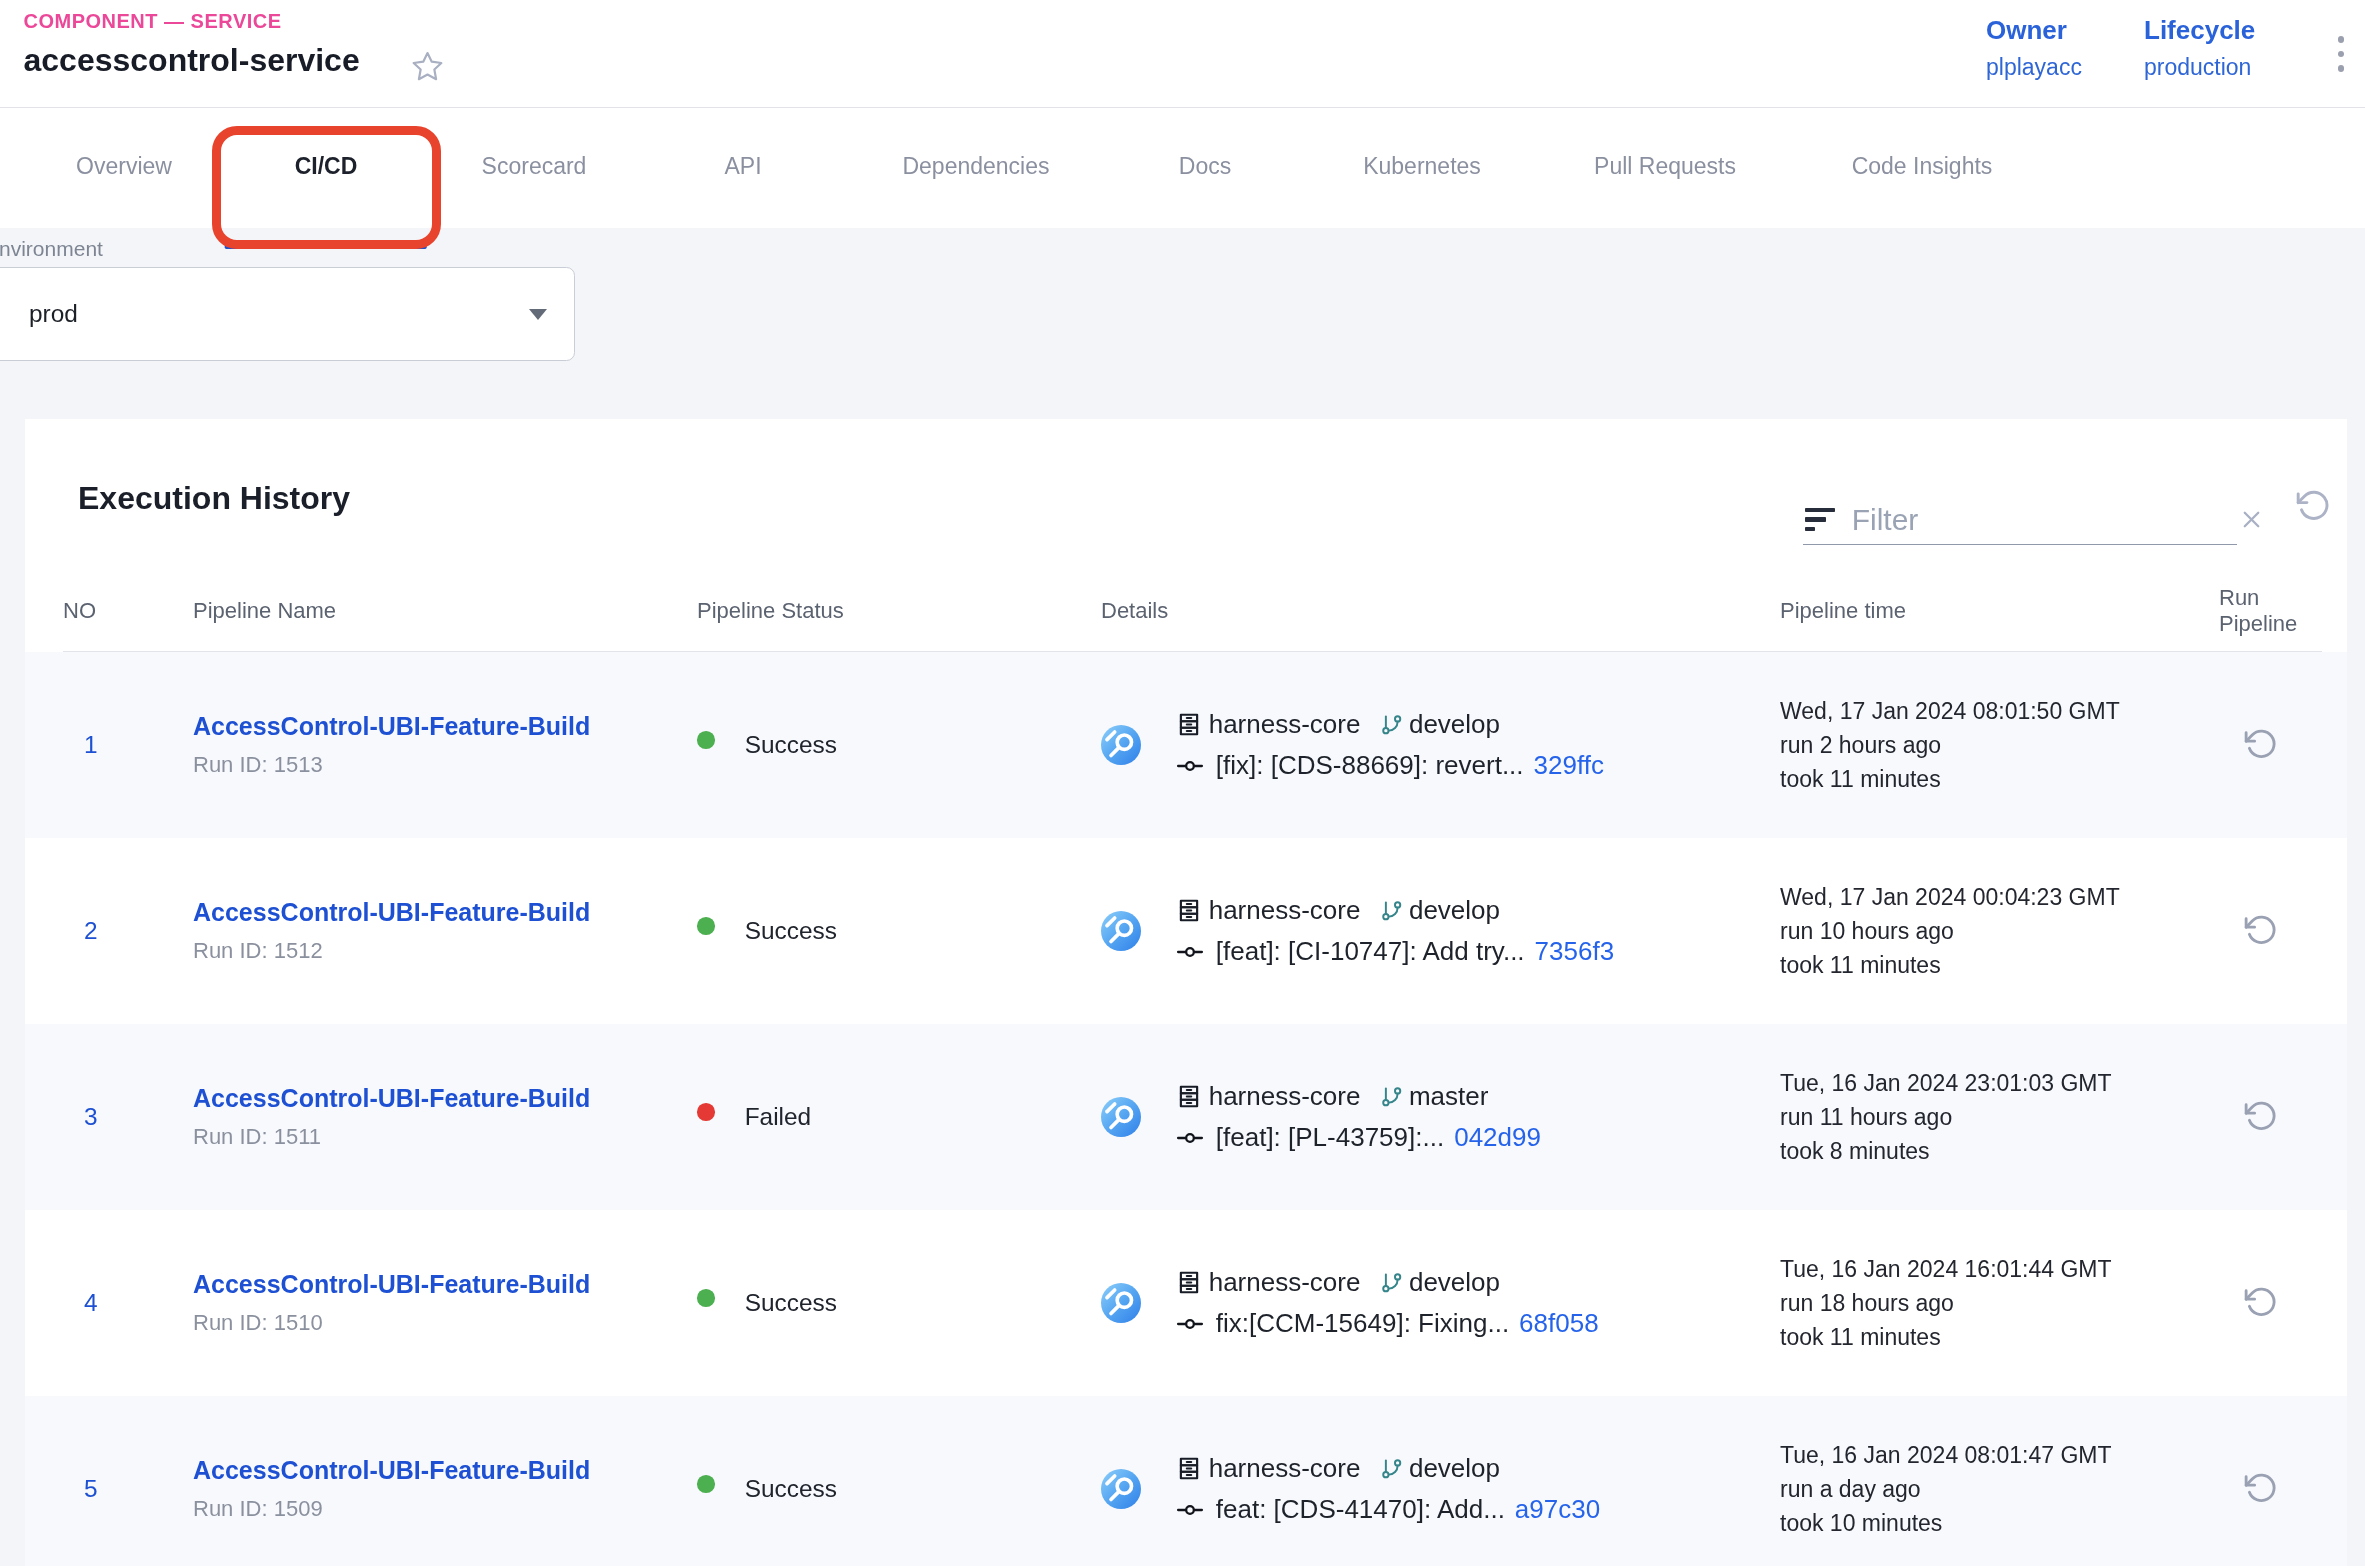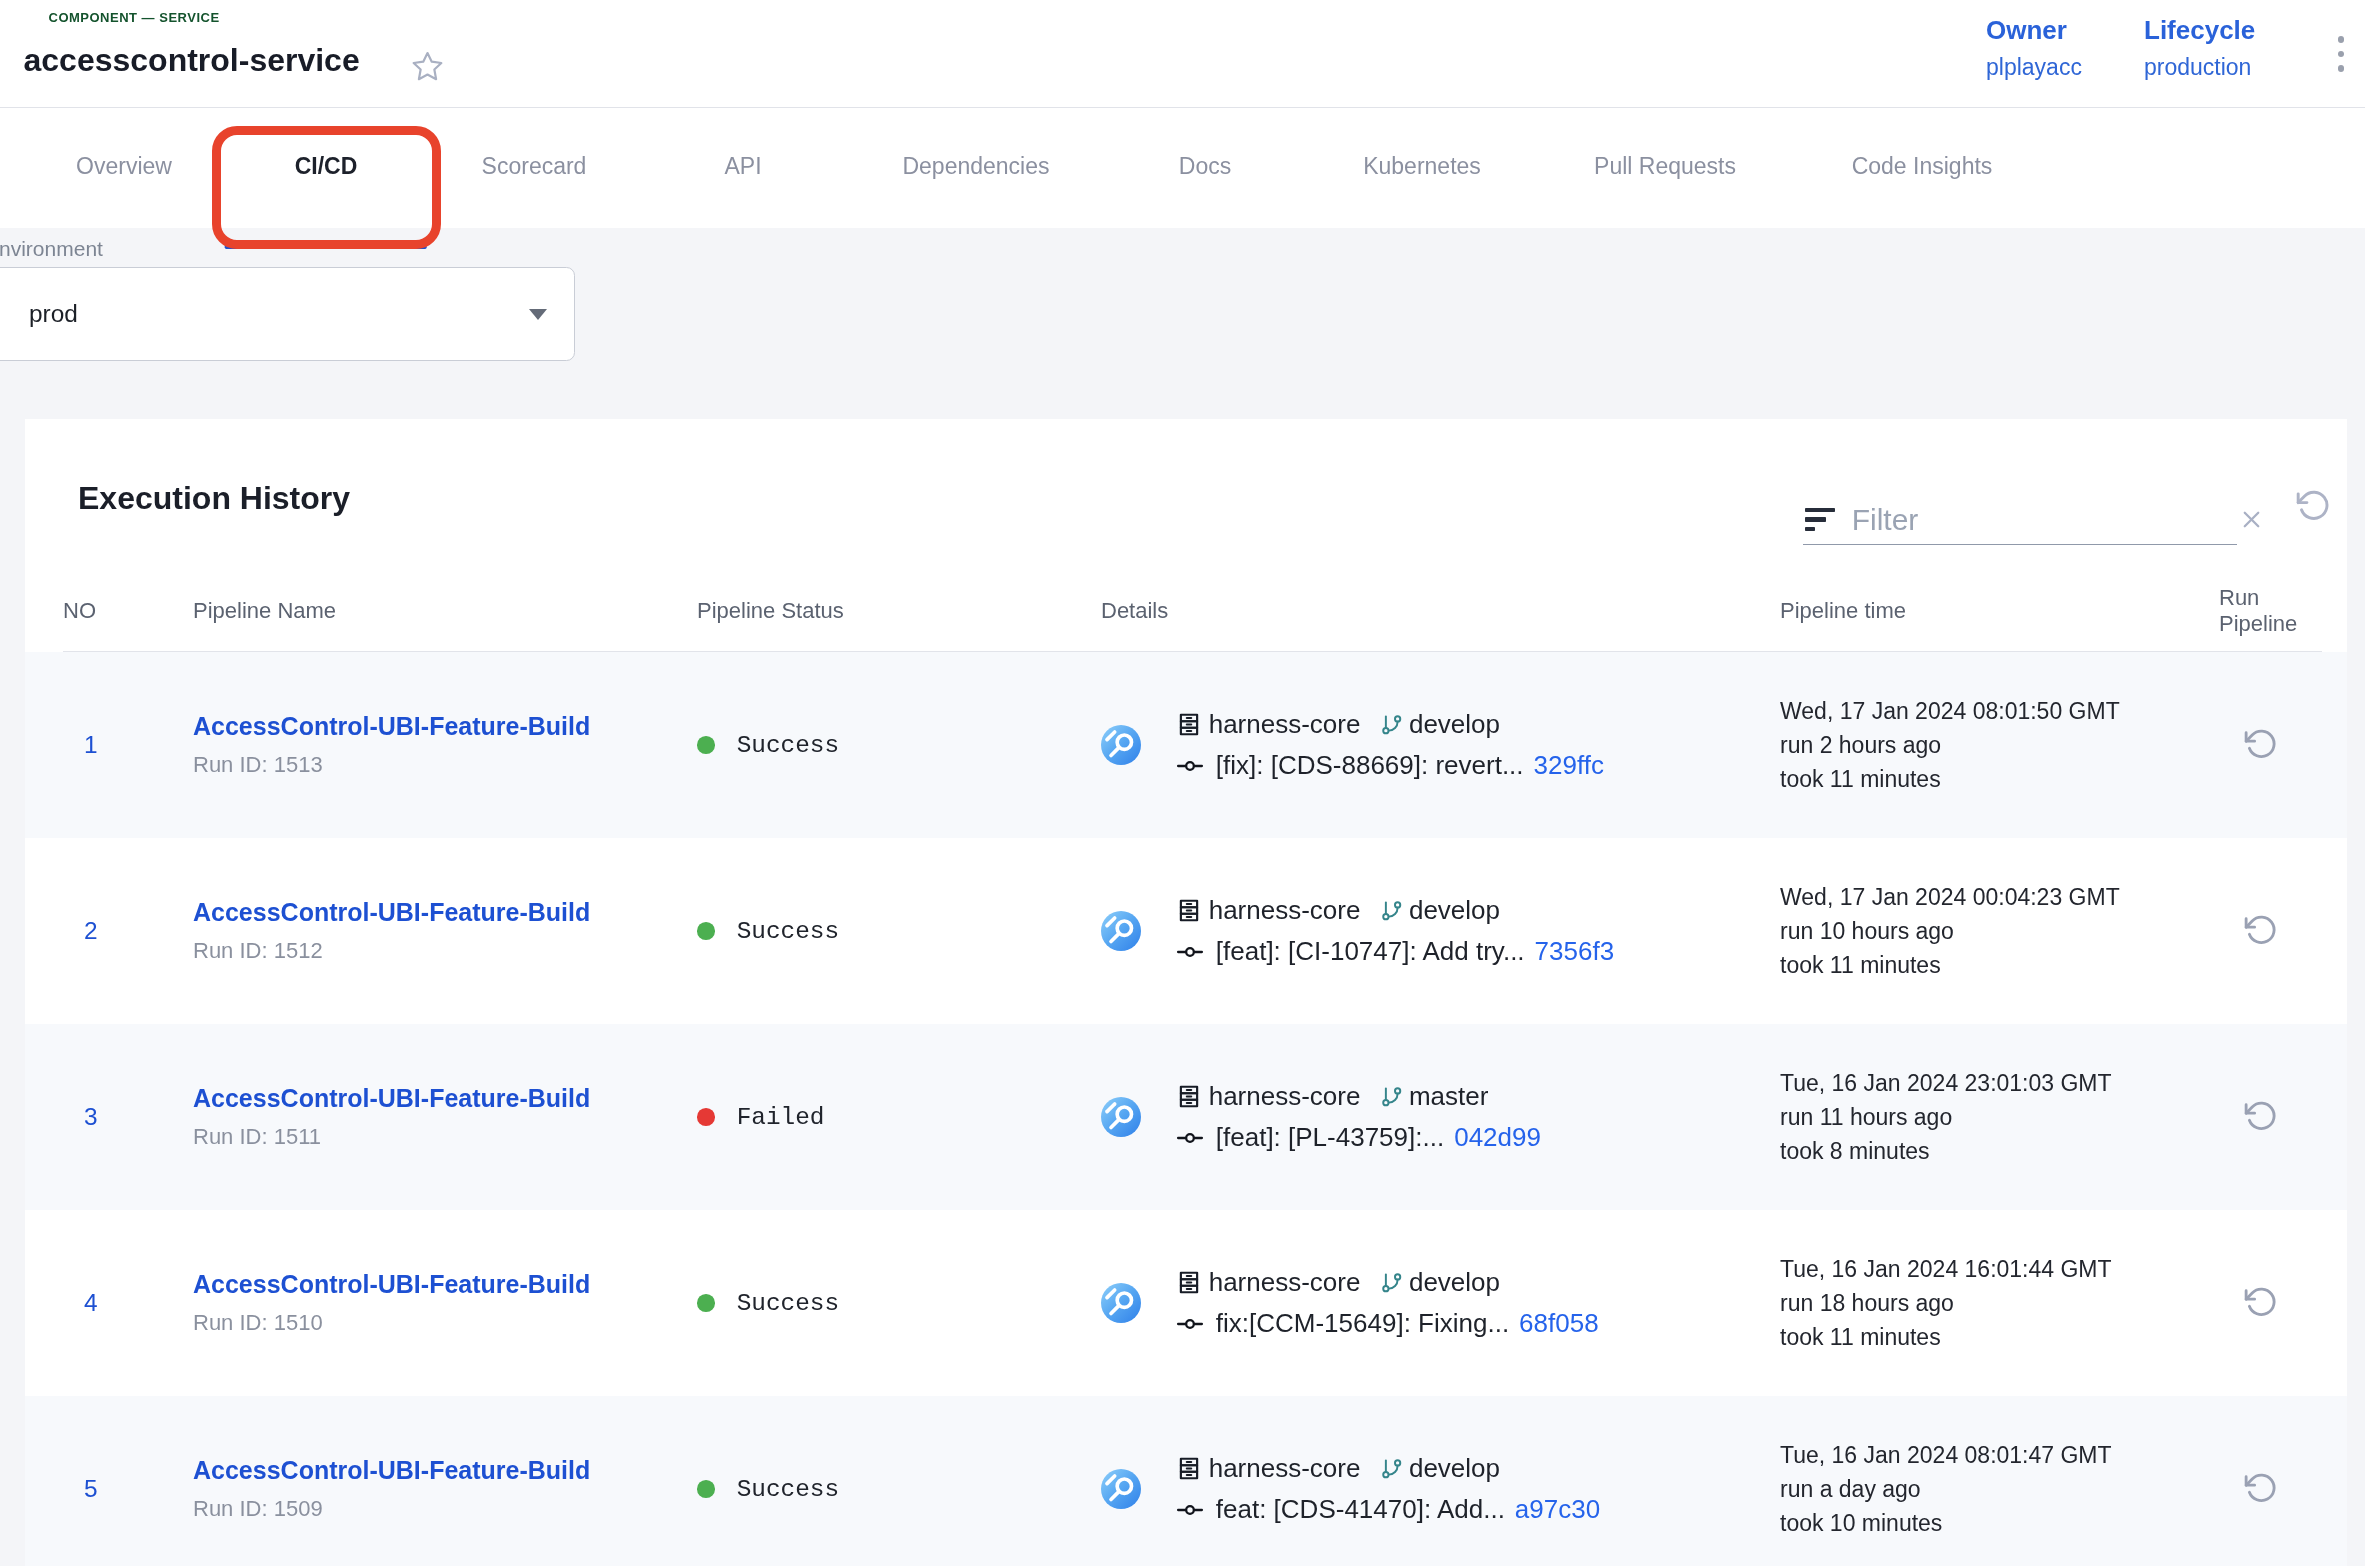--- a/index.html
+++ b/index.html
@@ -3,22 +3,22 @@
 <meta charset="utf-8">
 <style>
   * { margin:0; padding:0; box-sizing:border-box; }
   html,body { width:2366px; height:1567px; }
   body { font-family:"Liberation Sans", sans-serif; background:#f4f5f8; }
   #viewport { position:relative; width:2366px; height:1567px; overflow:hidden; background:#f4f5f8; }
 
   
   .app-header { position:absolute; left:0; top:0; width:2366px; height:108px;
     background:#ffffff; border-bottom:1.7px solid #e1e3e9; }
-  .kicker { position:absolute; left:23.5px; top:10px; font-size:13px; font-weight:600;
-    letter-spacing:0.5px; color:#14532d;margin-left:25px; }
+  .kicker { position:absolute; left:23.5px; top:10px; font-size:20px; font-weight:600;
+    letter-spacing:0.5px; color:#ec4899; }
   .page-title { position:absolute; left:23.5px; top:42px; font-size:32px; font-weight:700; color:#181c27; }
   .star-btn { position:absolute; left:410px; top:49px; width:35px; height:35px; cursor:pointer; }
   .meta-block { position:absolute; top:15px; }
   .meta-owner { left:1986px; }
   .meta-lifecycle { left:2144px; }
   .meta-label { font-size:26px; font-weight:700; color:#2a62d9; }
   .meta-value { margin-top:7.6px; font-size:23px; color:#2f66d6; }
   .kebab { position:absolute; left:2324px; top:29px; width:34px; height:50px;
     display:flex; flex-direction:column; align-items:center; justify-content:center; gap:7.6px; cursor:pointer; }
   .kebab span { width:6.7px; height:6.7px; border-radius:50%; background:#9aa0ad; }
@@ -67,21 +67,21 @@
     display:grid; grid-template-columns:130px 504px 404px 679px 439px 1fr;
     align-items:center; border-bottom:0.8px solid #e2e4ea;
     font-size:22px; color:#5b6270; }
   .rows { position:absolute; left:0; top:233px; width:2322px; }
   .trow { width:2322px; height:186px; padding:0 25px 0 38px;
     display:grid; grid-template-columns:130px 504px 404px 679px 439px 1fr; align-items:center; }
   .trow:nth-child(odd) { background:#f7f9fc; }
   .cell-no { font-size:24.4px; font-weight:500; color:#1d50d2; padding-left:21px; }
   .name-link { font-size:25px; font-weight:700; color:#1d50d2; cursor:pointer; }
   .run-id { margin-top:11px; font-size:22px; color:#8a909e; }
-  .cell-status { display:flex; align-items:center; gap:22px;font-family:Liberation Mono, monospace; }
+  .cell-status { display:flex; align-items:flex-start; gap:30px; }
   .status-dot { width:17.7px; height:17.7px; border-radius:50%; flex:0 0 auto; }
   .status-text { font-size:24.4px; color:#20242c; }
   .cell-details { display:flex; align-items:center; }
   .ci-icon { width:40px; height:40px; border-radius:50%; flex:0 0 auto;
     background:linear-gradient(135deg,#8fd0fa 0%,#57a7f2 48%,#2f80e9 100%);
     position:relative; }
   .ci-icon svg { position:absolute; left:0; top:0; width:40px; height:40px; }
   .details-text { margin-left:35px; }
   .dline { display:flex; align-items:center; font-size:26px; color:#1e222a; }
   .dline + .dline { margin-top:10px; }

